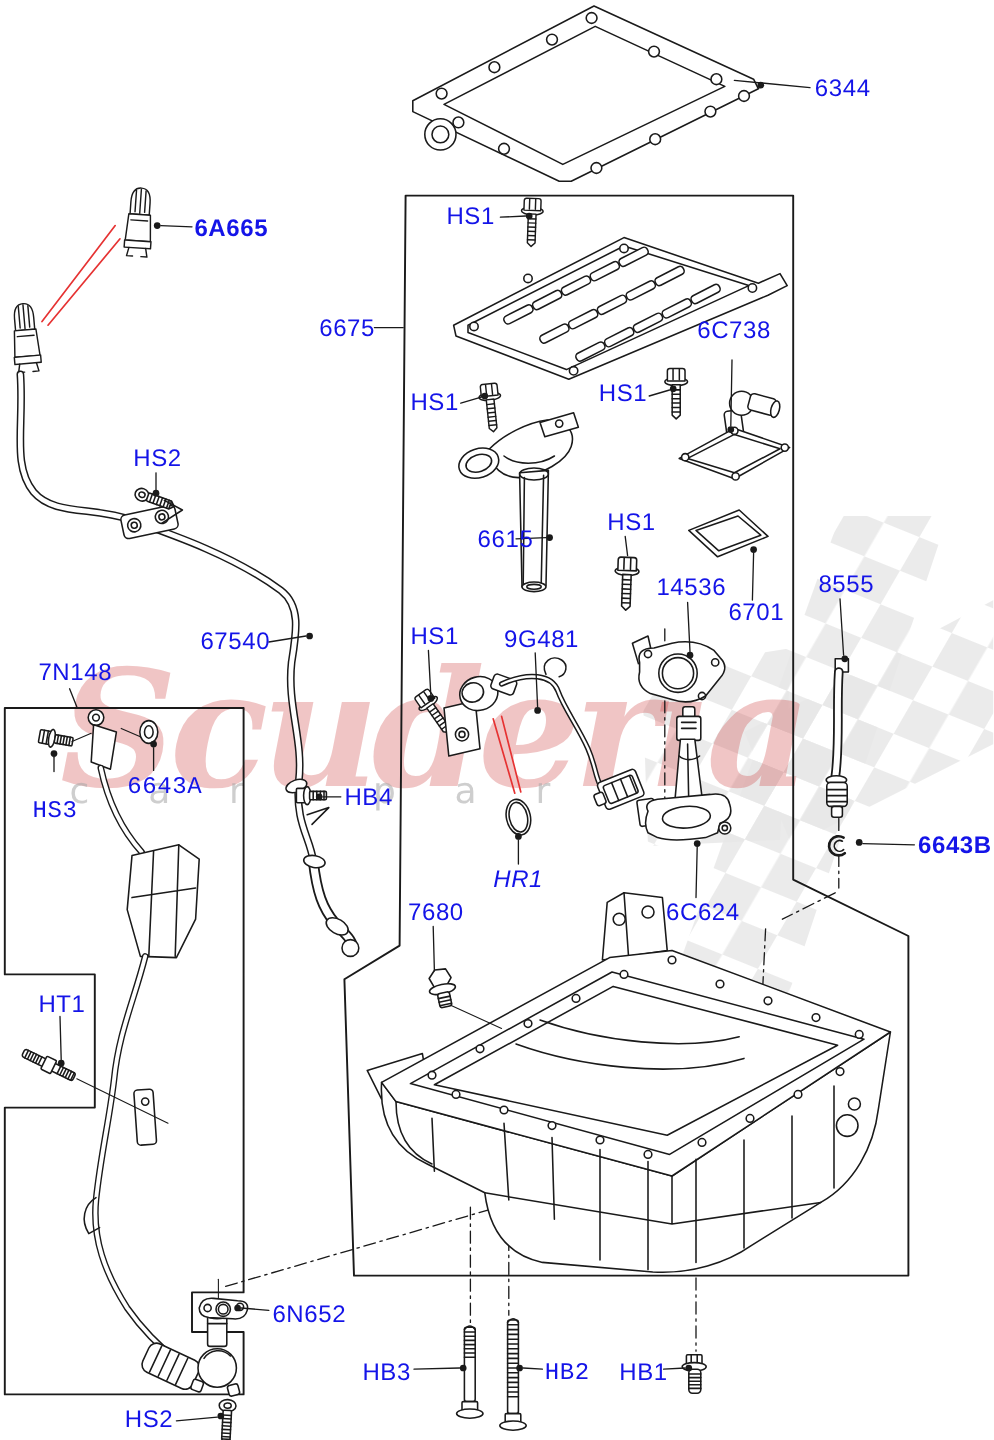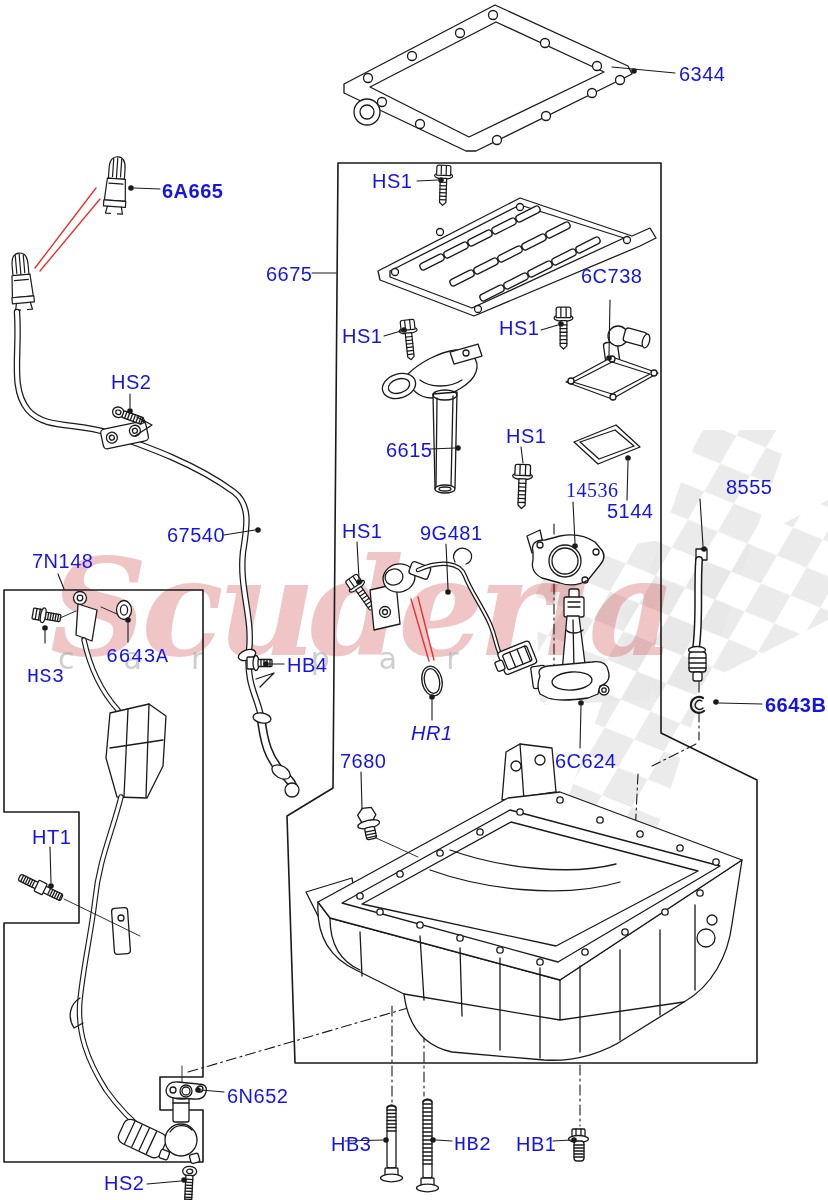--- a/index.html
+++ b/index.html
@@ -463,29 +463,29 @@
       <div class="plabel" style="left: 27px; top: 665px; font-family: Liberation Mono, monospace;">HS3</div>
       <div class="plabel" style="left: 106px; top: 645px; font-family: Liberation Mono, monospace;">6643A</div>
       <div class="plabel" style="left: 287px; top: 654px;">HB4</div>
       <div class="plabel" style="left: 32px; top: 826px;">HT1</div>
       <div class="plabel" style="left: 227px; top: 1085px;">6N652</div>
       <div class="plabel" style="left: 104px; top: 1172px;">HS2</div>
       <div class="plabel" style="left: 372px; top: 170px;">HS1</div>
       <div class="plabel" style="left: 581px; top: 265px;">6C738</div>
       <div class="plabel" style="left: 342px; top: 325px;">HS1</div>
       <div class="plabel" style="left: 499px; top: 317px;">HS1</div>
-      <div class="plabel" style="left: 386px; top: 439px; text-align: right;">6615</div>
+      <div class="plabel" style="left: 398px; top: 439px; text-align: right;">6615</div>
       <div class="plabel" style="left: 506px; top: 425px;">HS1</div>
-      <div class="plabel" style="left: 566px; top: 479px; font-family: Liberation Serif, serif;">14536</div>
-      <div class="plabel" style="left: 607px; top: 500px;">5144</div>
-      <div class="plabel" style="left: 682px; top: 476px; margin-left: 44px;">8555</div>
+      <div class="plabel" style="left: 547px; top: 479px;">14536</div>
+      <div class="plabel" style="left: 607px; top: 500px;">6701</div>
+      <div class="plabel" style="left: 682px; top: 476px;">8555</div>
       <div class="plabel" style="left: 765px; top: 694px; font-weight: bold;">6643B</div>
       <div class="plabel" style="left: 342px; top: 520px;">HS1</div>
       <div class="plabel" style="left: 420px; top: 522px;">9G481</div>
       <div class="plabel" style="left: 411px; top: 722px; font-style: italic;">HR1</div>
       <div class="plabel" style="left: 555px; top: 750px;">6C624</div>
       <div class="plabel" style="left: 340px; top: 750px;">7680</div>
-      <div class="plabel" style="left: 302px; top: 1133px; margin-left: 29px;">HB3</div>
+      <div class="plabel" style="left: 302px; top: 1133px;">HB3</div>
       <div class="plabel" style="left: 454px; top: 1133px; font-family: Liberation Mono, monospace;">HB2</div>
       <div class="plabel" style="left: 516px; top: 1133px;">HB1</div>
     </div>
 
 </div>
 
 </body></html>

